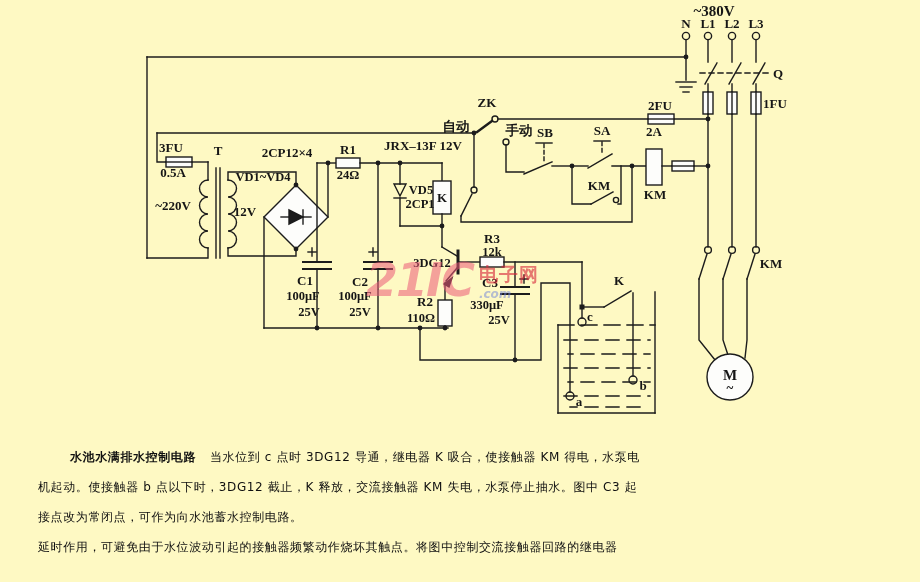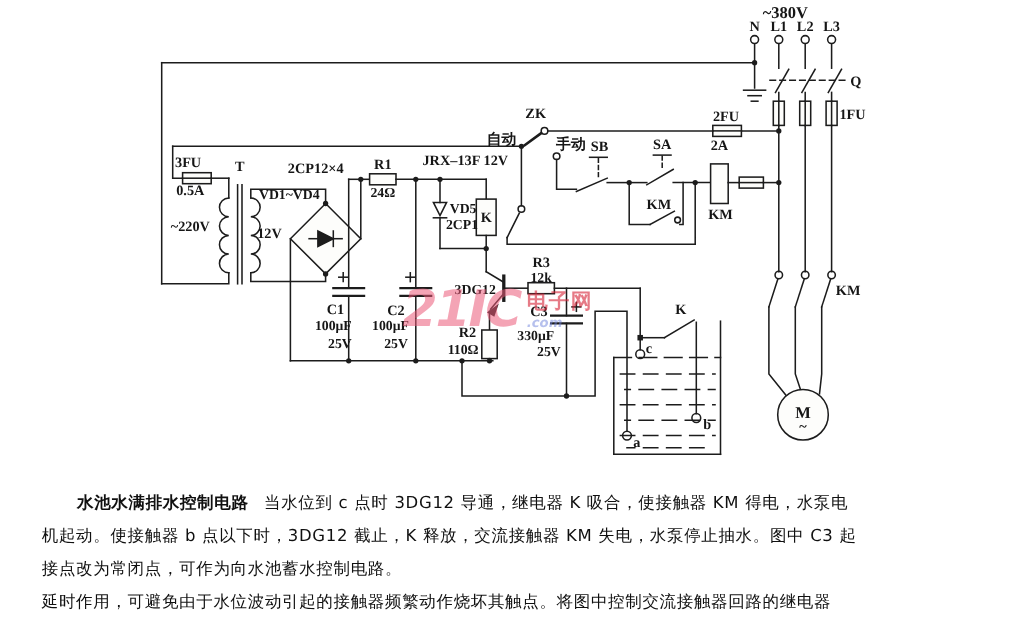--- a/index.html
+++ b/index.html
@@ -1,17 +1,17 @@
 <!DOCTYPE html>
 <html><head>
 <meta charset="utf-8">
 <style>
   html,body{margin:0;padding:0;background:#e8e8e8;}
   #stage{
-    position:relative;width:920px;height:582px;background:#ffffff;
+    position:relative;width:920px;height:582px;background:#fef9c3;
     font-family:"Liberation Serif","DejaVu Serif",serif;overflow:hidden;
   }
   svg{position:absolute;left:0;top:0;}
   svg text{fill:#161616;font-family:"Liberation Serif","DejaVu Serif",serif;font-size:13px;}
   svg text.cn{font-family:"DejaVu Sans","Liberation Sans",sans-serif;font-size:13.5px;font-weight:700;}
   svg text.big{font-size:15px;font-weight:700;}
   svg text.comp{font-size:13px;font-weight:700;}
   svg text.small{font-size:12.5px;font-weight:700;}
   .wm{
     position:absolute;left:366px;top:250px;width:200px;height:70px;
@@ -19,21 +19,21 @@
     font-family:"DejaVu Sans","Liberation Sans",sans-serif;
   }
   .wm .brand{font-size:46px;font-weight:900;font-style:italic;line-height:60px;
     color:rgba(235,90,120,0.55);letter-spacing:-2px;}
   .wm .col{margin-left:6px;margin-top:16px;line-height:17px;}
   .wm .site{font-size:19px;font-weight:700;color:rgba(215,40,60,0.62);letter-spacing:1px;}
   .wm .suffix{font-size:12px;font-weight:900;color:rgba(110,130,220,0.5);font-style:italic;}
   .caption{
     position:absolute;left:38px;top:442px;width:850px;
     font-family:"DejaVu Sans","Liberation Sans",sans-serif;
-    font-size:15px;line-height:30px;color:#101010;letter-spacing:0.6px;
+    font-size:12px;line-height:30px;color:#101010;letter-spacing:0.6px;
   }
   .caption .t{font-weight:700;}
   .caption .indent{display:inline-block;width:32px;}
   .caption .gap{display:inline-block;width:14px;}
 </style>
 </head>
 <body>
 
 <div id="stage">
 

